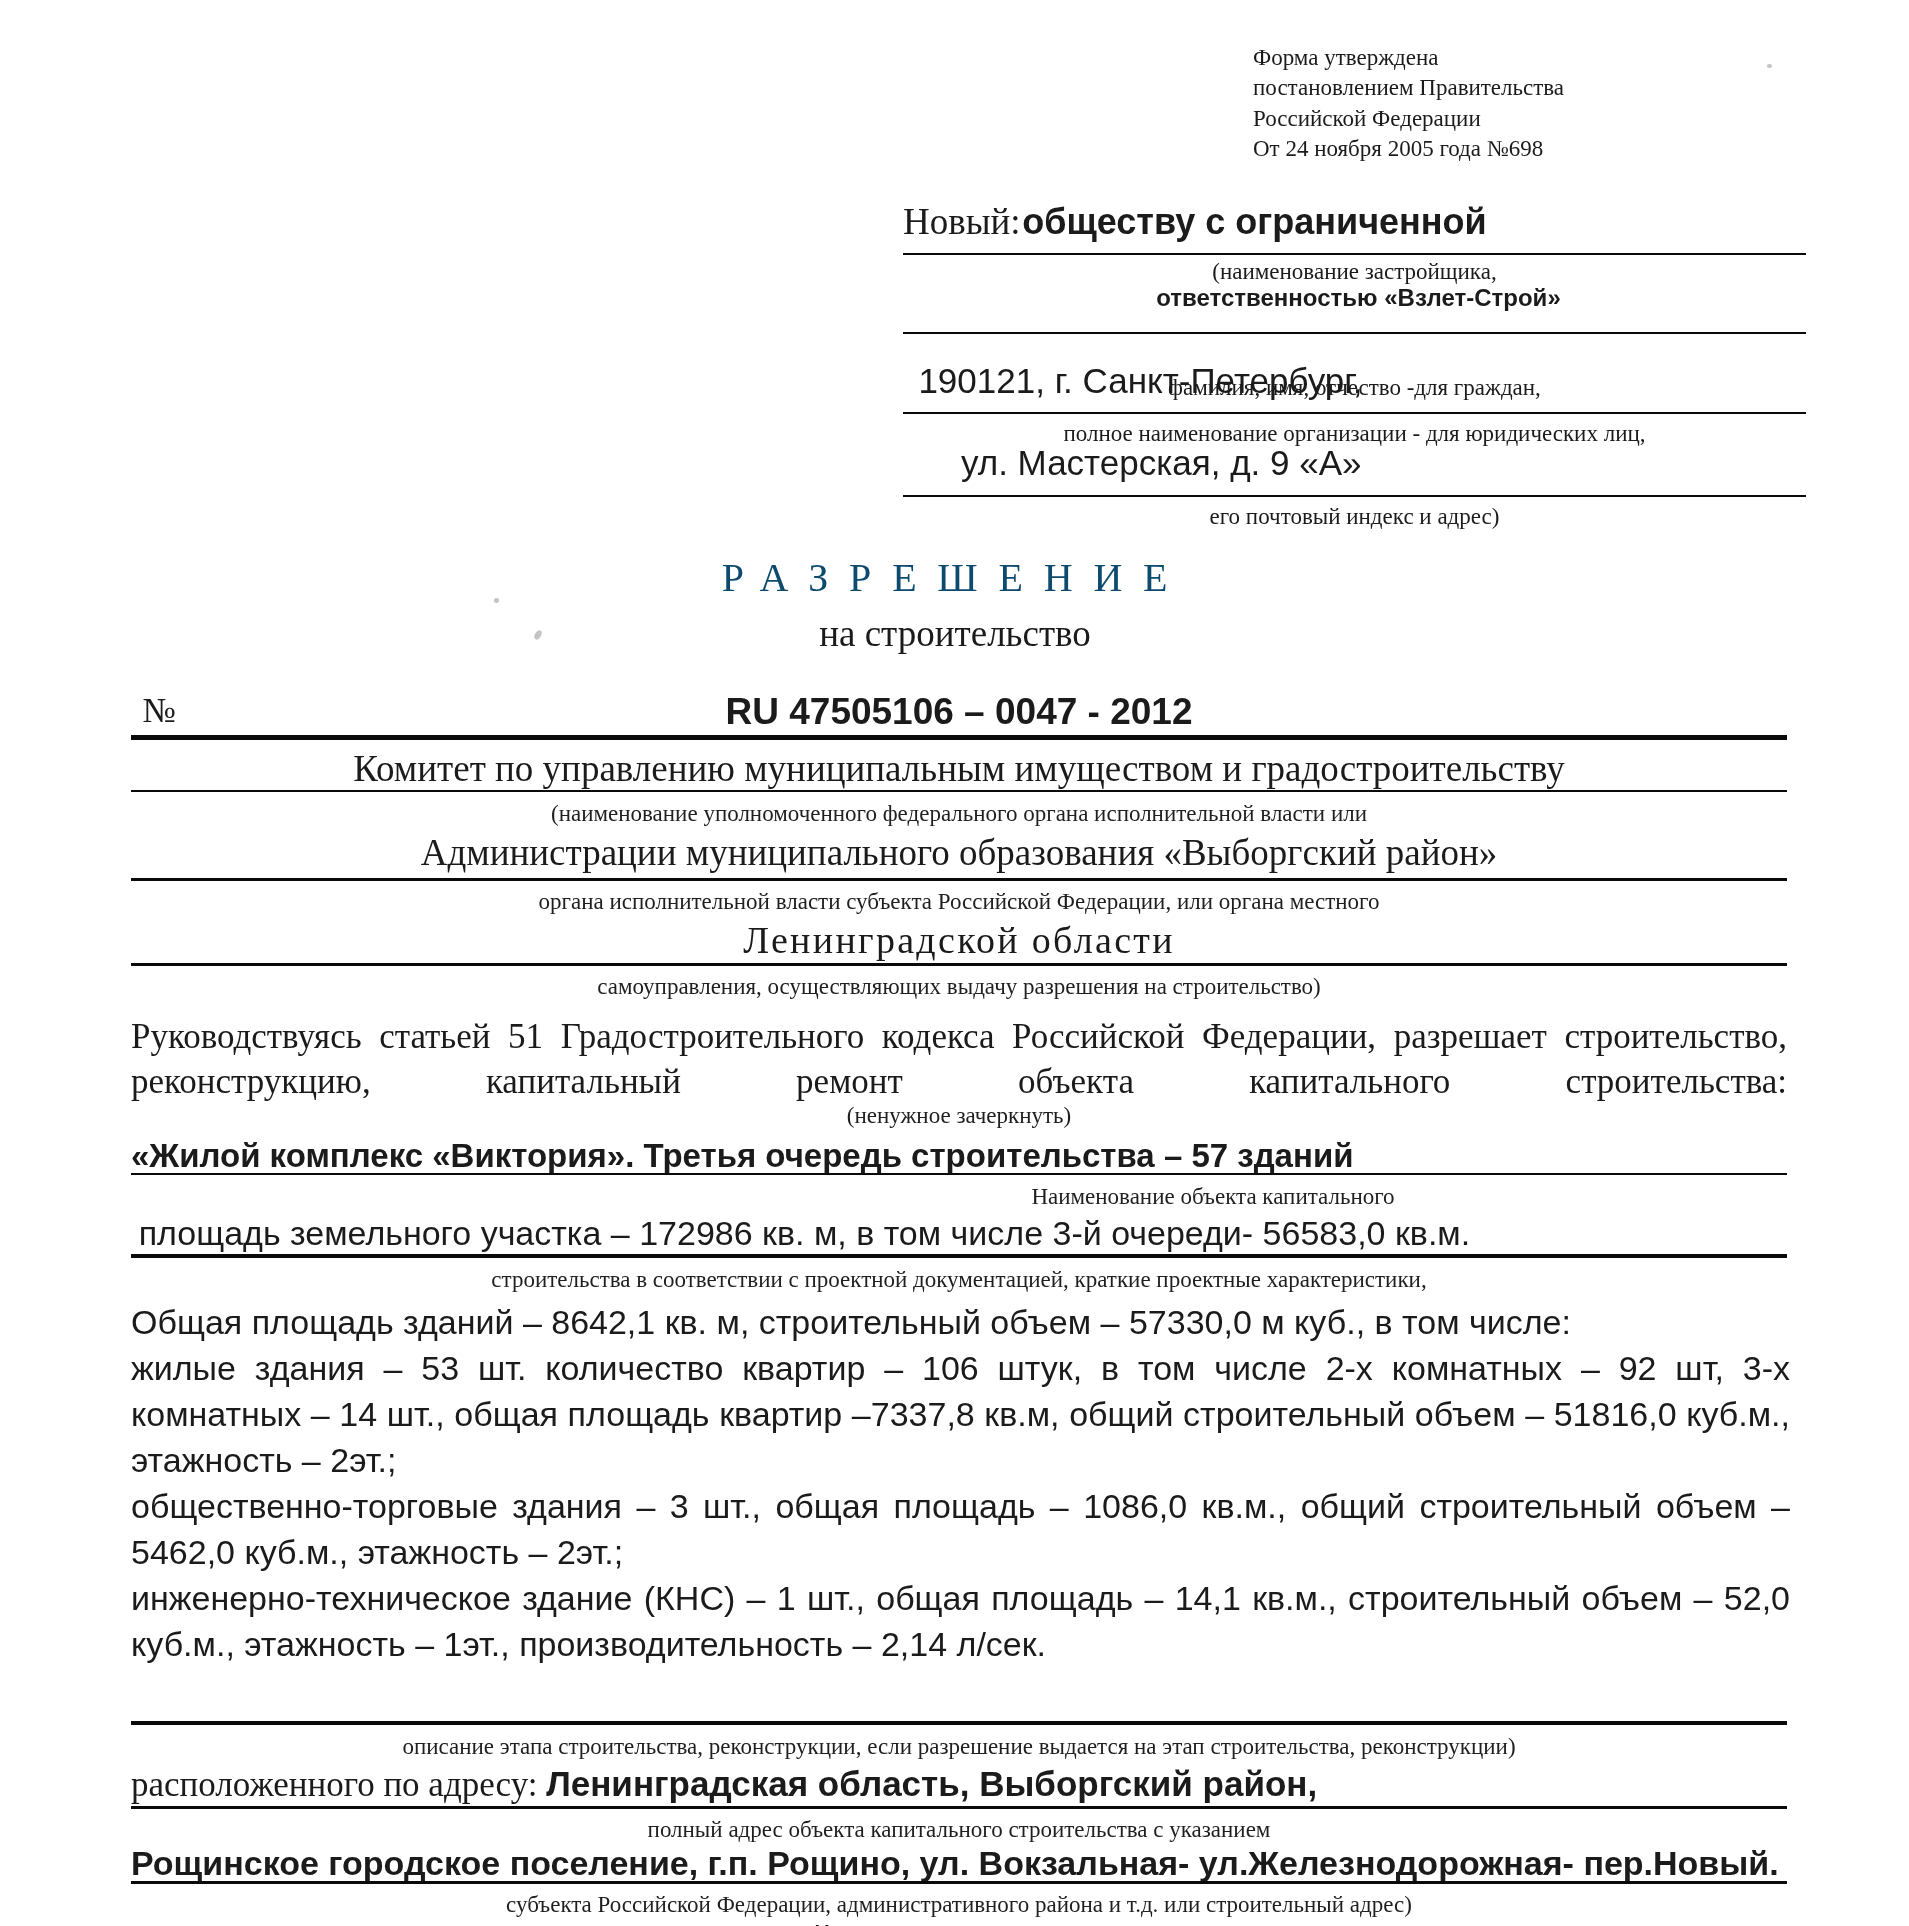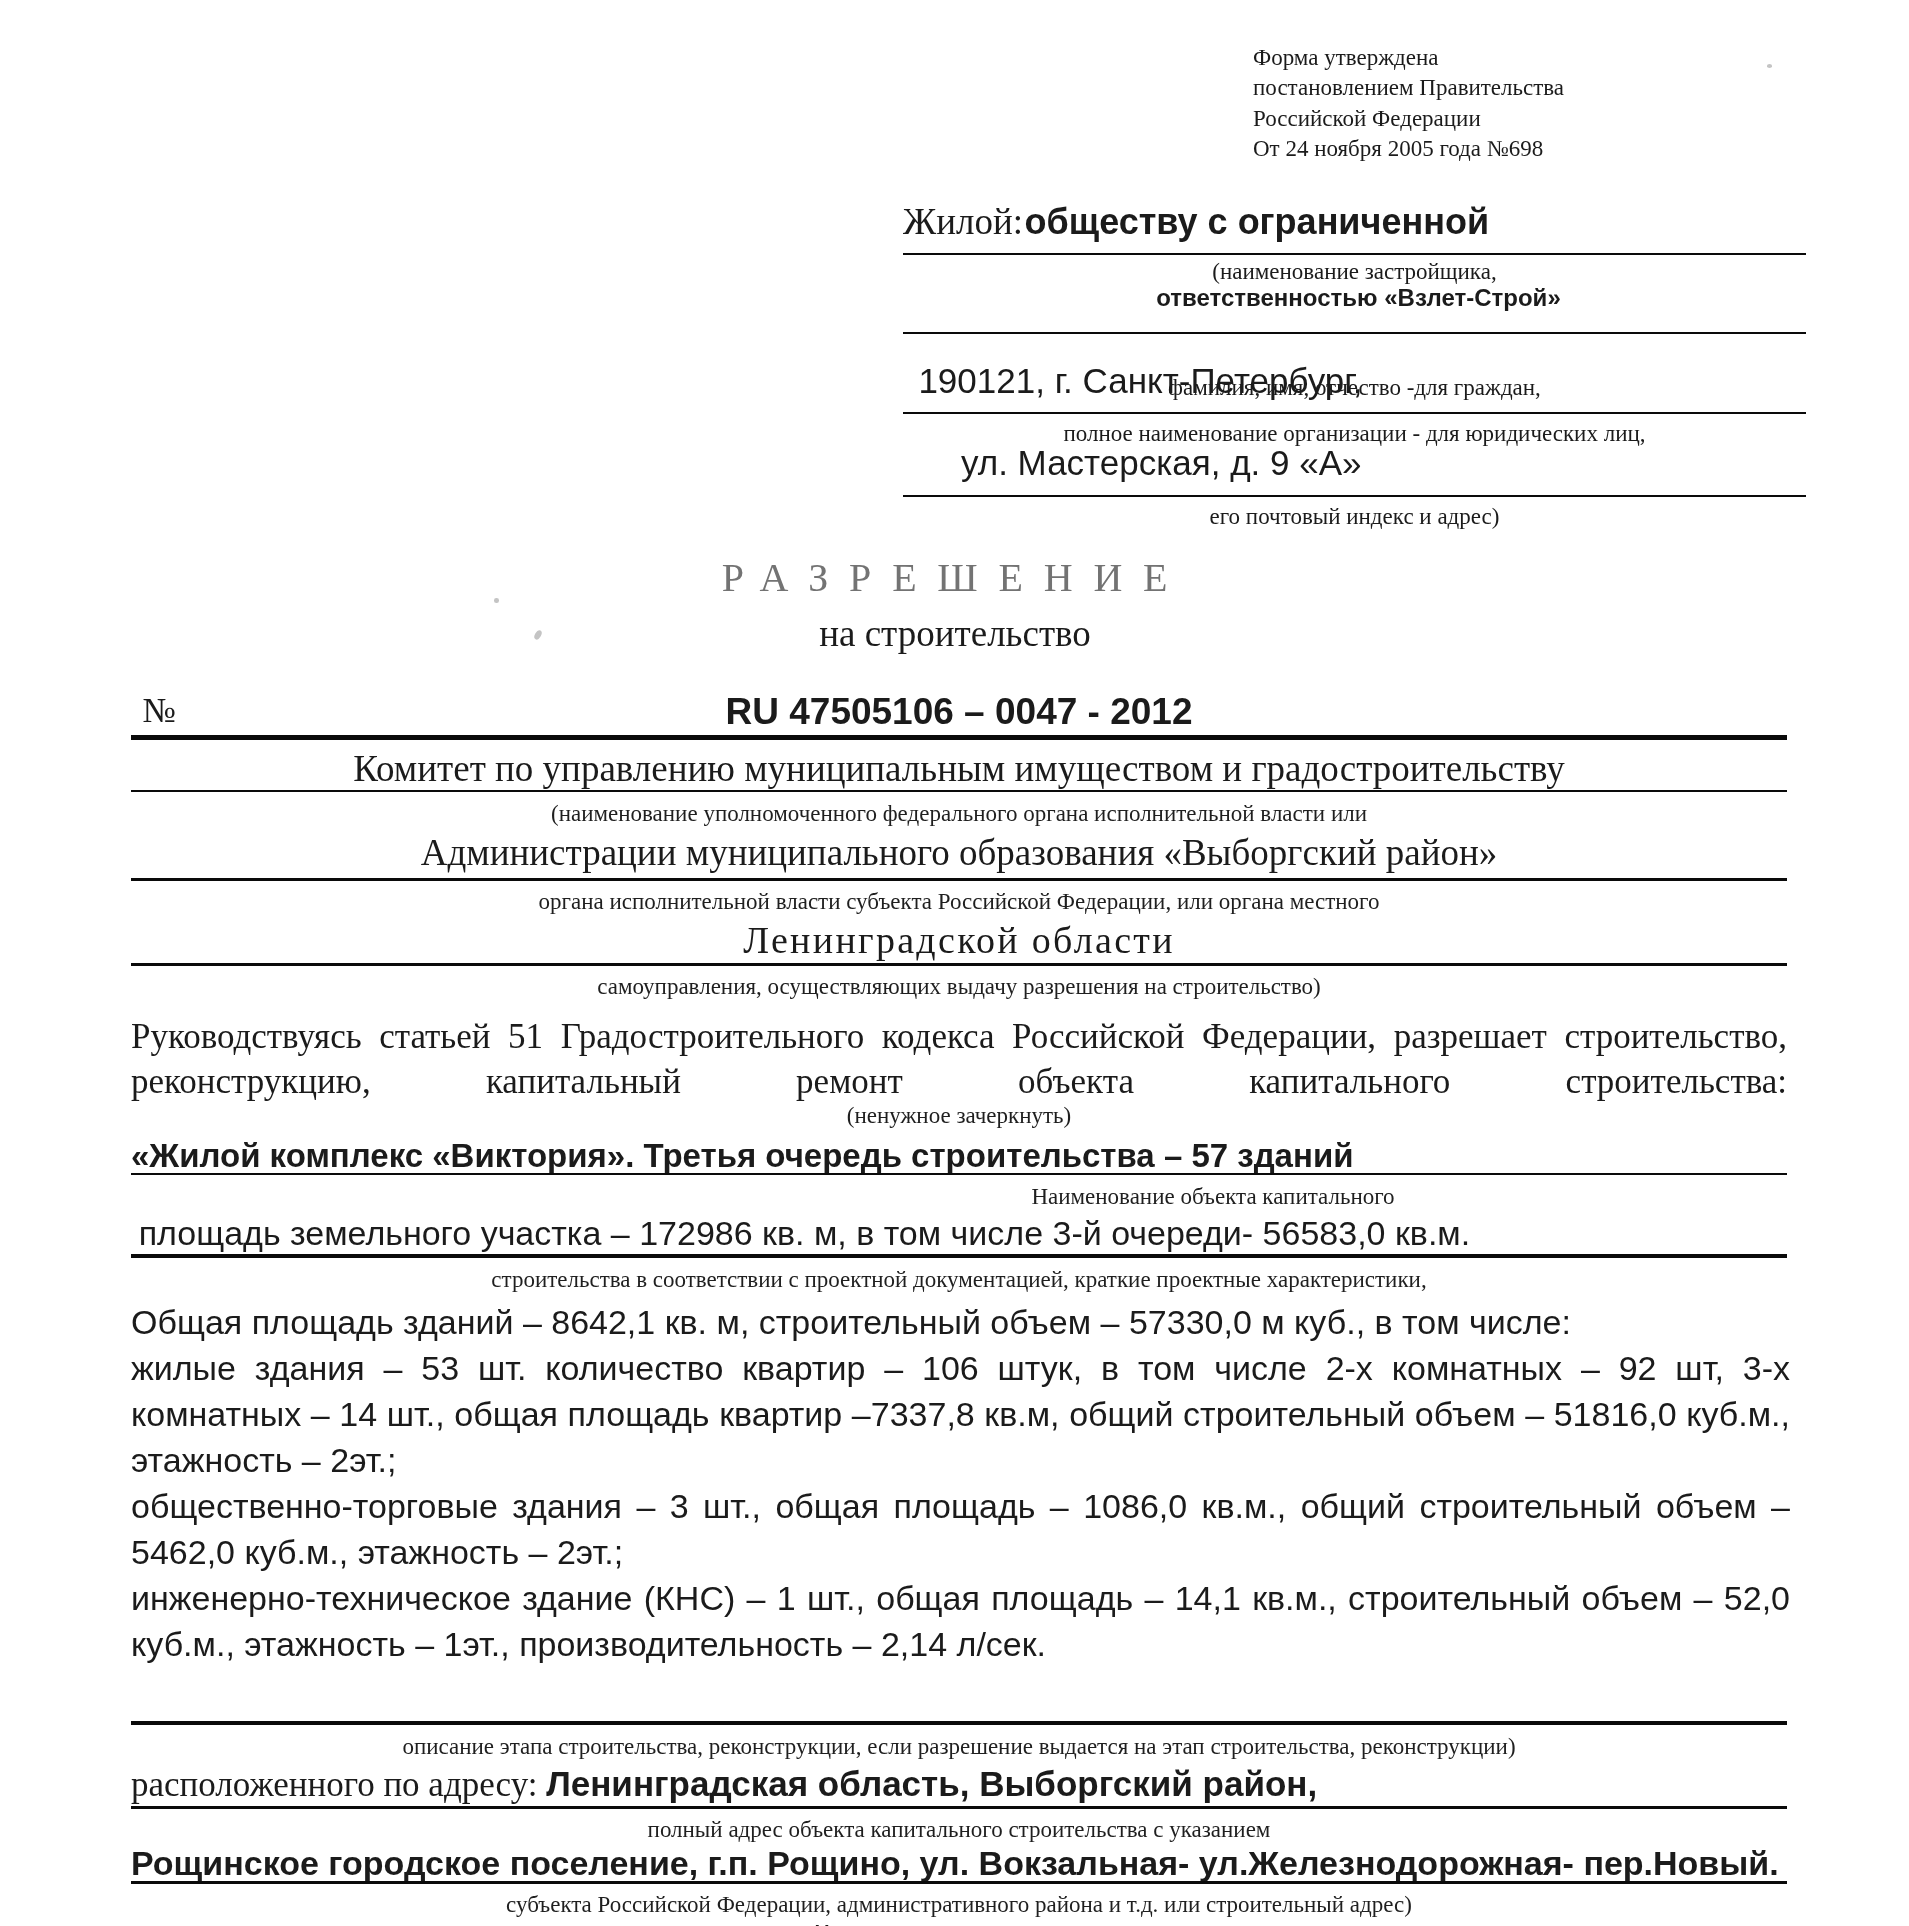--- a/index.html
+++ b/index.html
@@ -11,21 +11,21 @@
   .ctr{text-align:center;}
   .rt{}
   .cap{font-size:23px;color:#1f1f1f;}
   .rule{position:absolute;background:#0a0a0a;}
   
   .hdr-note{top:43px;right:118px;width:539px;font-size:23px;line-height:1.32;}
   .a-row{position:absolute;left:903px;width:903px;border-bottom:2.3px solid #0a0a0a;}
   .a-val{font-size:35px;}
   .a-cap{position:absolute;left:903px;width:903px;text-align:center;font-size:23px;}
   
-  .doc-title{top:554px;left:0;width:1910px;text-align:center;font-size:40px;letter-spacing:0.52em;color:#737373;}
+  .doc-title{top:554px;left:0;width:1910px;text-align:center;font-size:40px;letter-spacing:0.52em;color:#0c4a6e;}
   .doc-sub{top:612px;left:0;width:1910px;text-align:center;font-size:37px;}
   
   .num-row{top:691px;left:131px;width:1656px;}
   .num-lbl{position:absolute;left:11.6px;top:0;font-size:35px;}
   .num-val{text-align:center;font-size:37px;}
   
   .auth{left:131px;width:1656px;text-align:center;}
   .para{left:131px;width:1656px;font-size:35px;line-height:1.28;text-align:justify;text-align-last:justify;}
   .obj{left:131px;width:1656px;font-size:33px;}
   .det{left:131px;width:1659px;font-size:34px;line-height:46px;text-align:justify;}
@@ -38,21 +38,21 @@
 <div class="page">
 
   <div class="abs hdr-note rt">
     <div>Форма утверждена</div>
     <div>постановлением Правительства</div>
     <div>Российской Федерации</div>
     <div>От 24 ноября 2005 года №698</div>
   </div>
 
   <div class="a-row" style="top:200px;height:53px;">
-    <span class="a-val" style="font-size:37px;">Жилой:</span>
+    <span class="a-val" style="font-size:37px;">Новый:</span>
     <span class="a-val sans b" style="font-size:36px;">обществу с ограниченной</span>
   </div>
   <div class="a-cap" style="top:259px;">(наименование застройщика,</div>
   <div class="a-row ctr" style="top:284px;height:48px;">
     <span class="a-val sans b" style="font-size:24px;margin-left:8px;">ответственностью «Взлет-Строй»</span>
   </div>
   <div class="a-cap" style="top:339px;margin-top:36px;">фамилия, имя, отчество -для граждан,</div>
   <div class="a-row" style="top:361px;height:51px;">
     <span class="a-val sans" style="font-size:35px;padding-left:15.4px;">190121, г. Санкт-Петербург,</span>
   </div>

